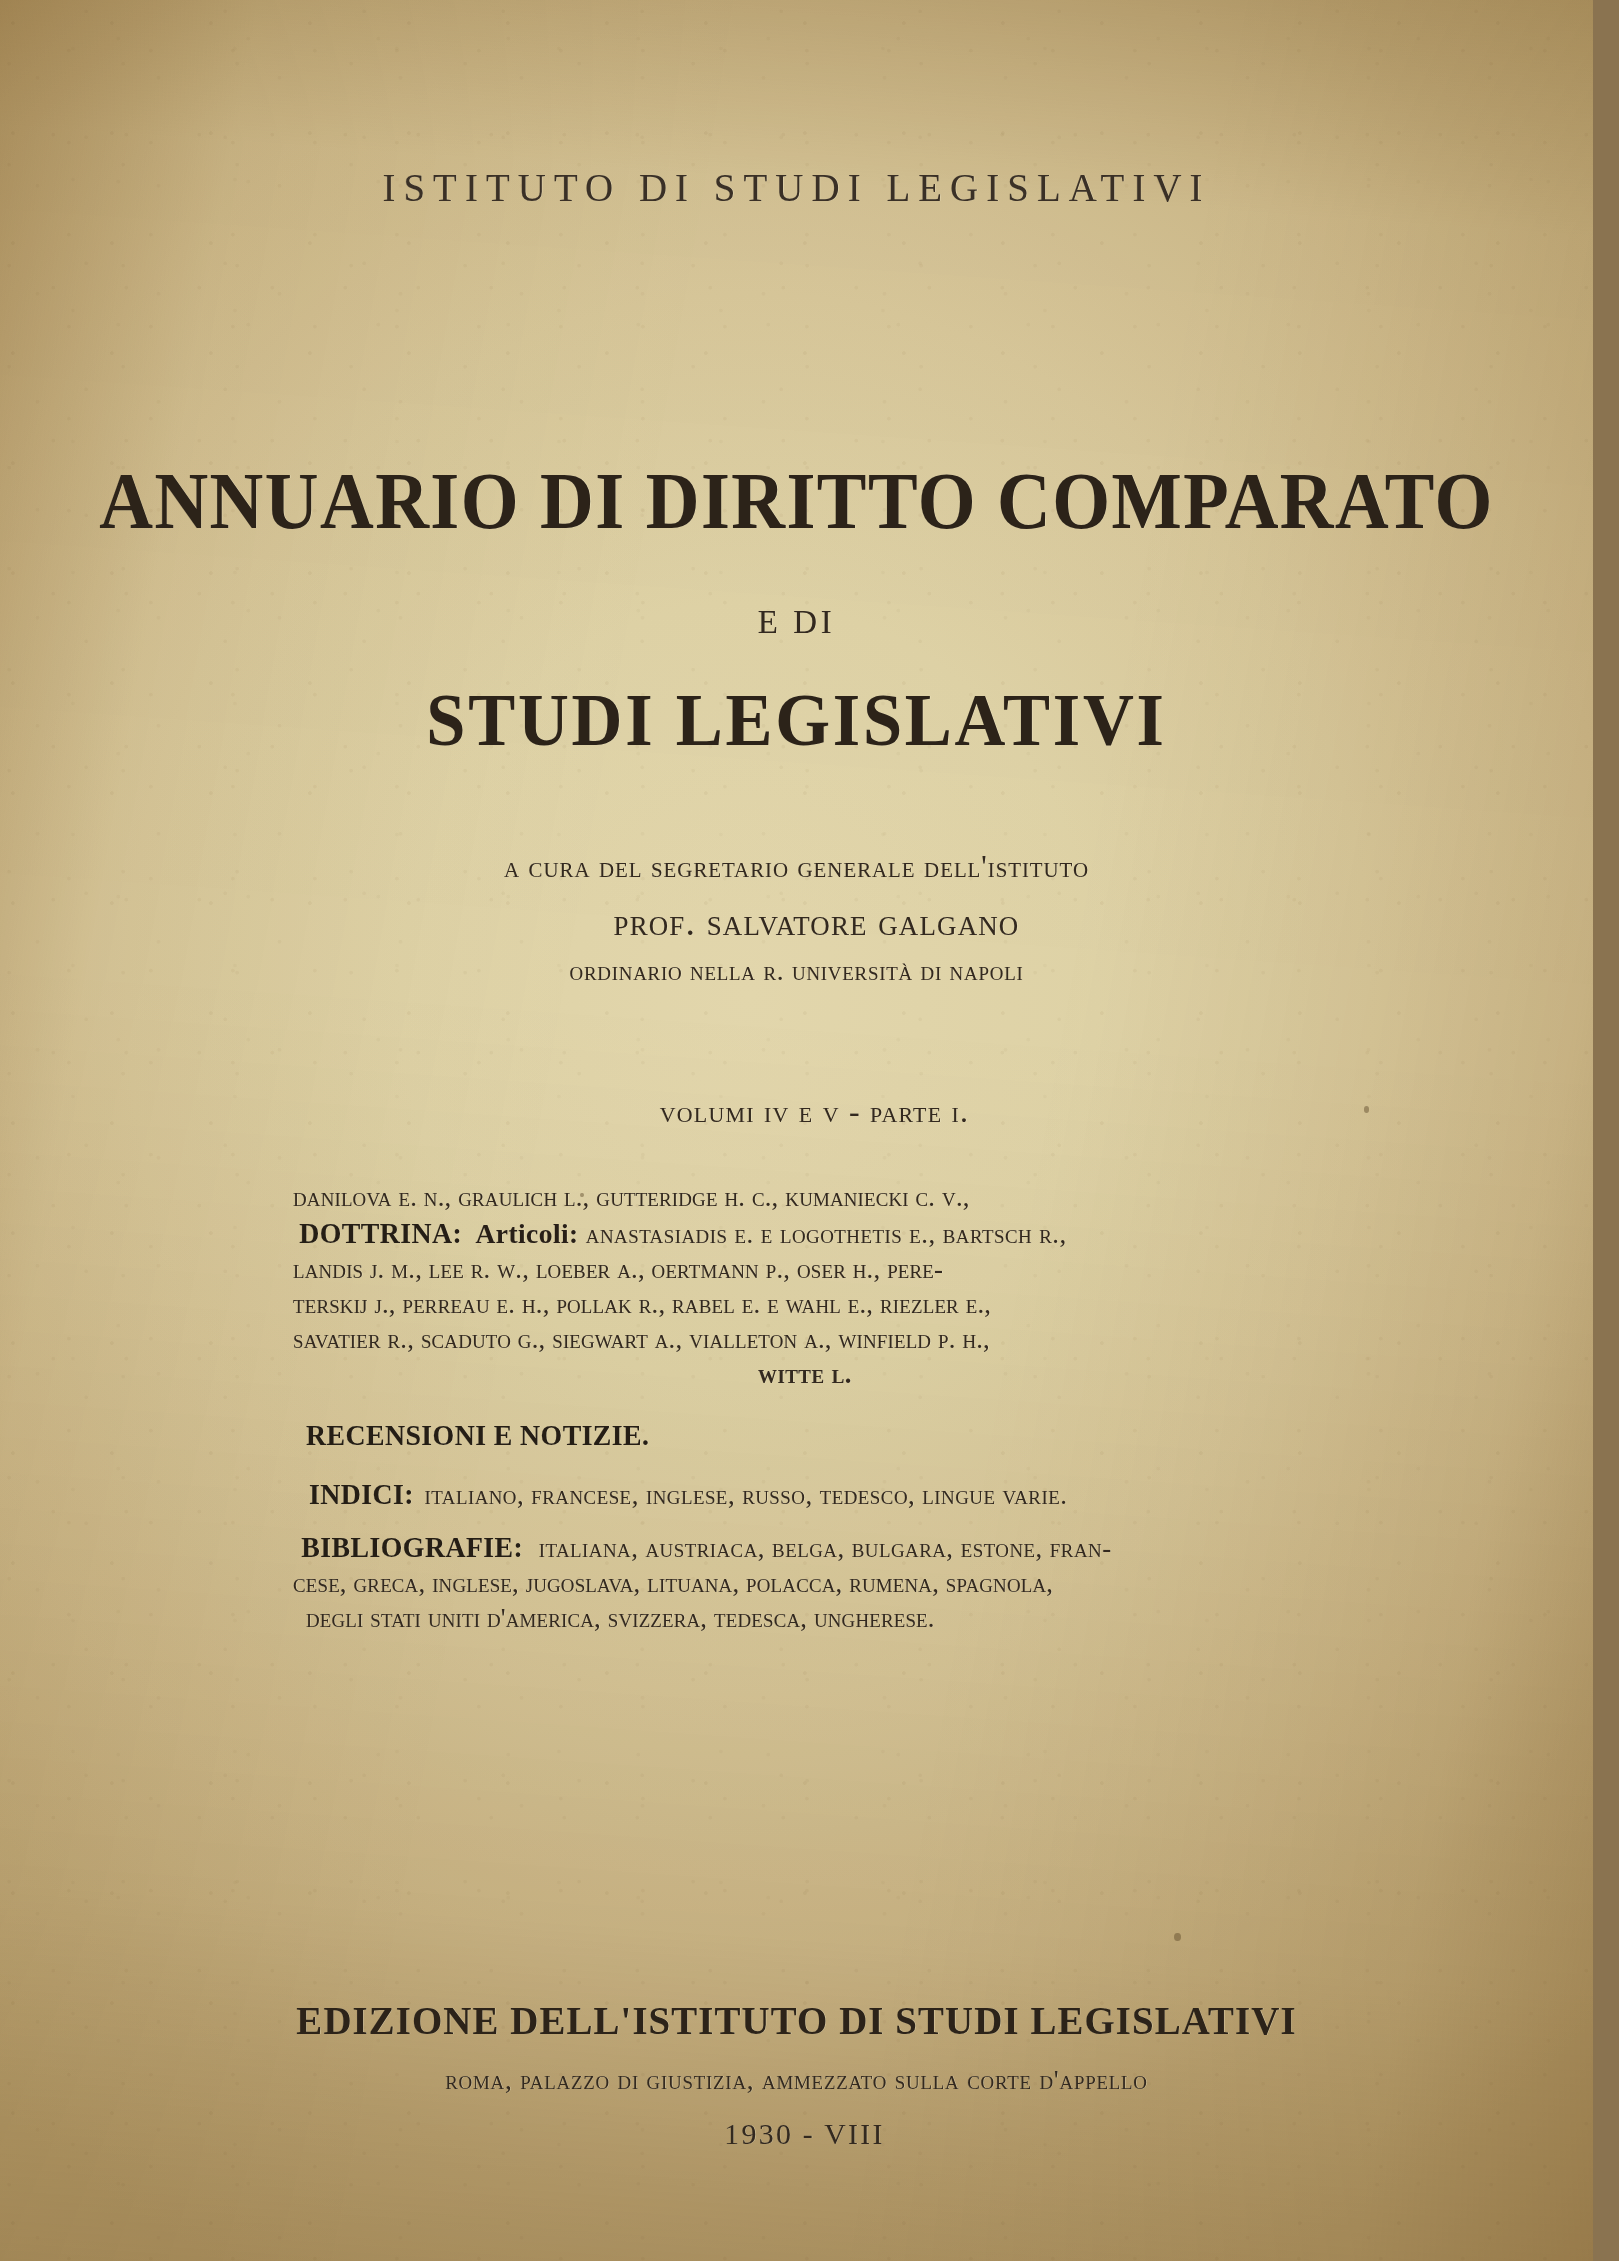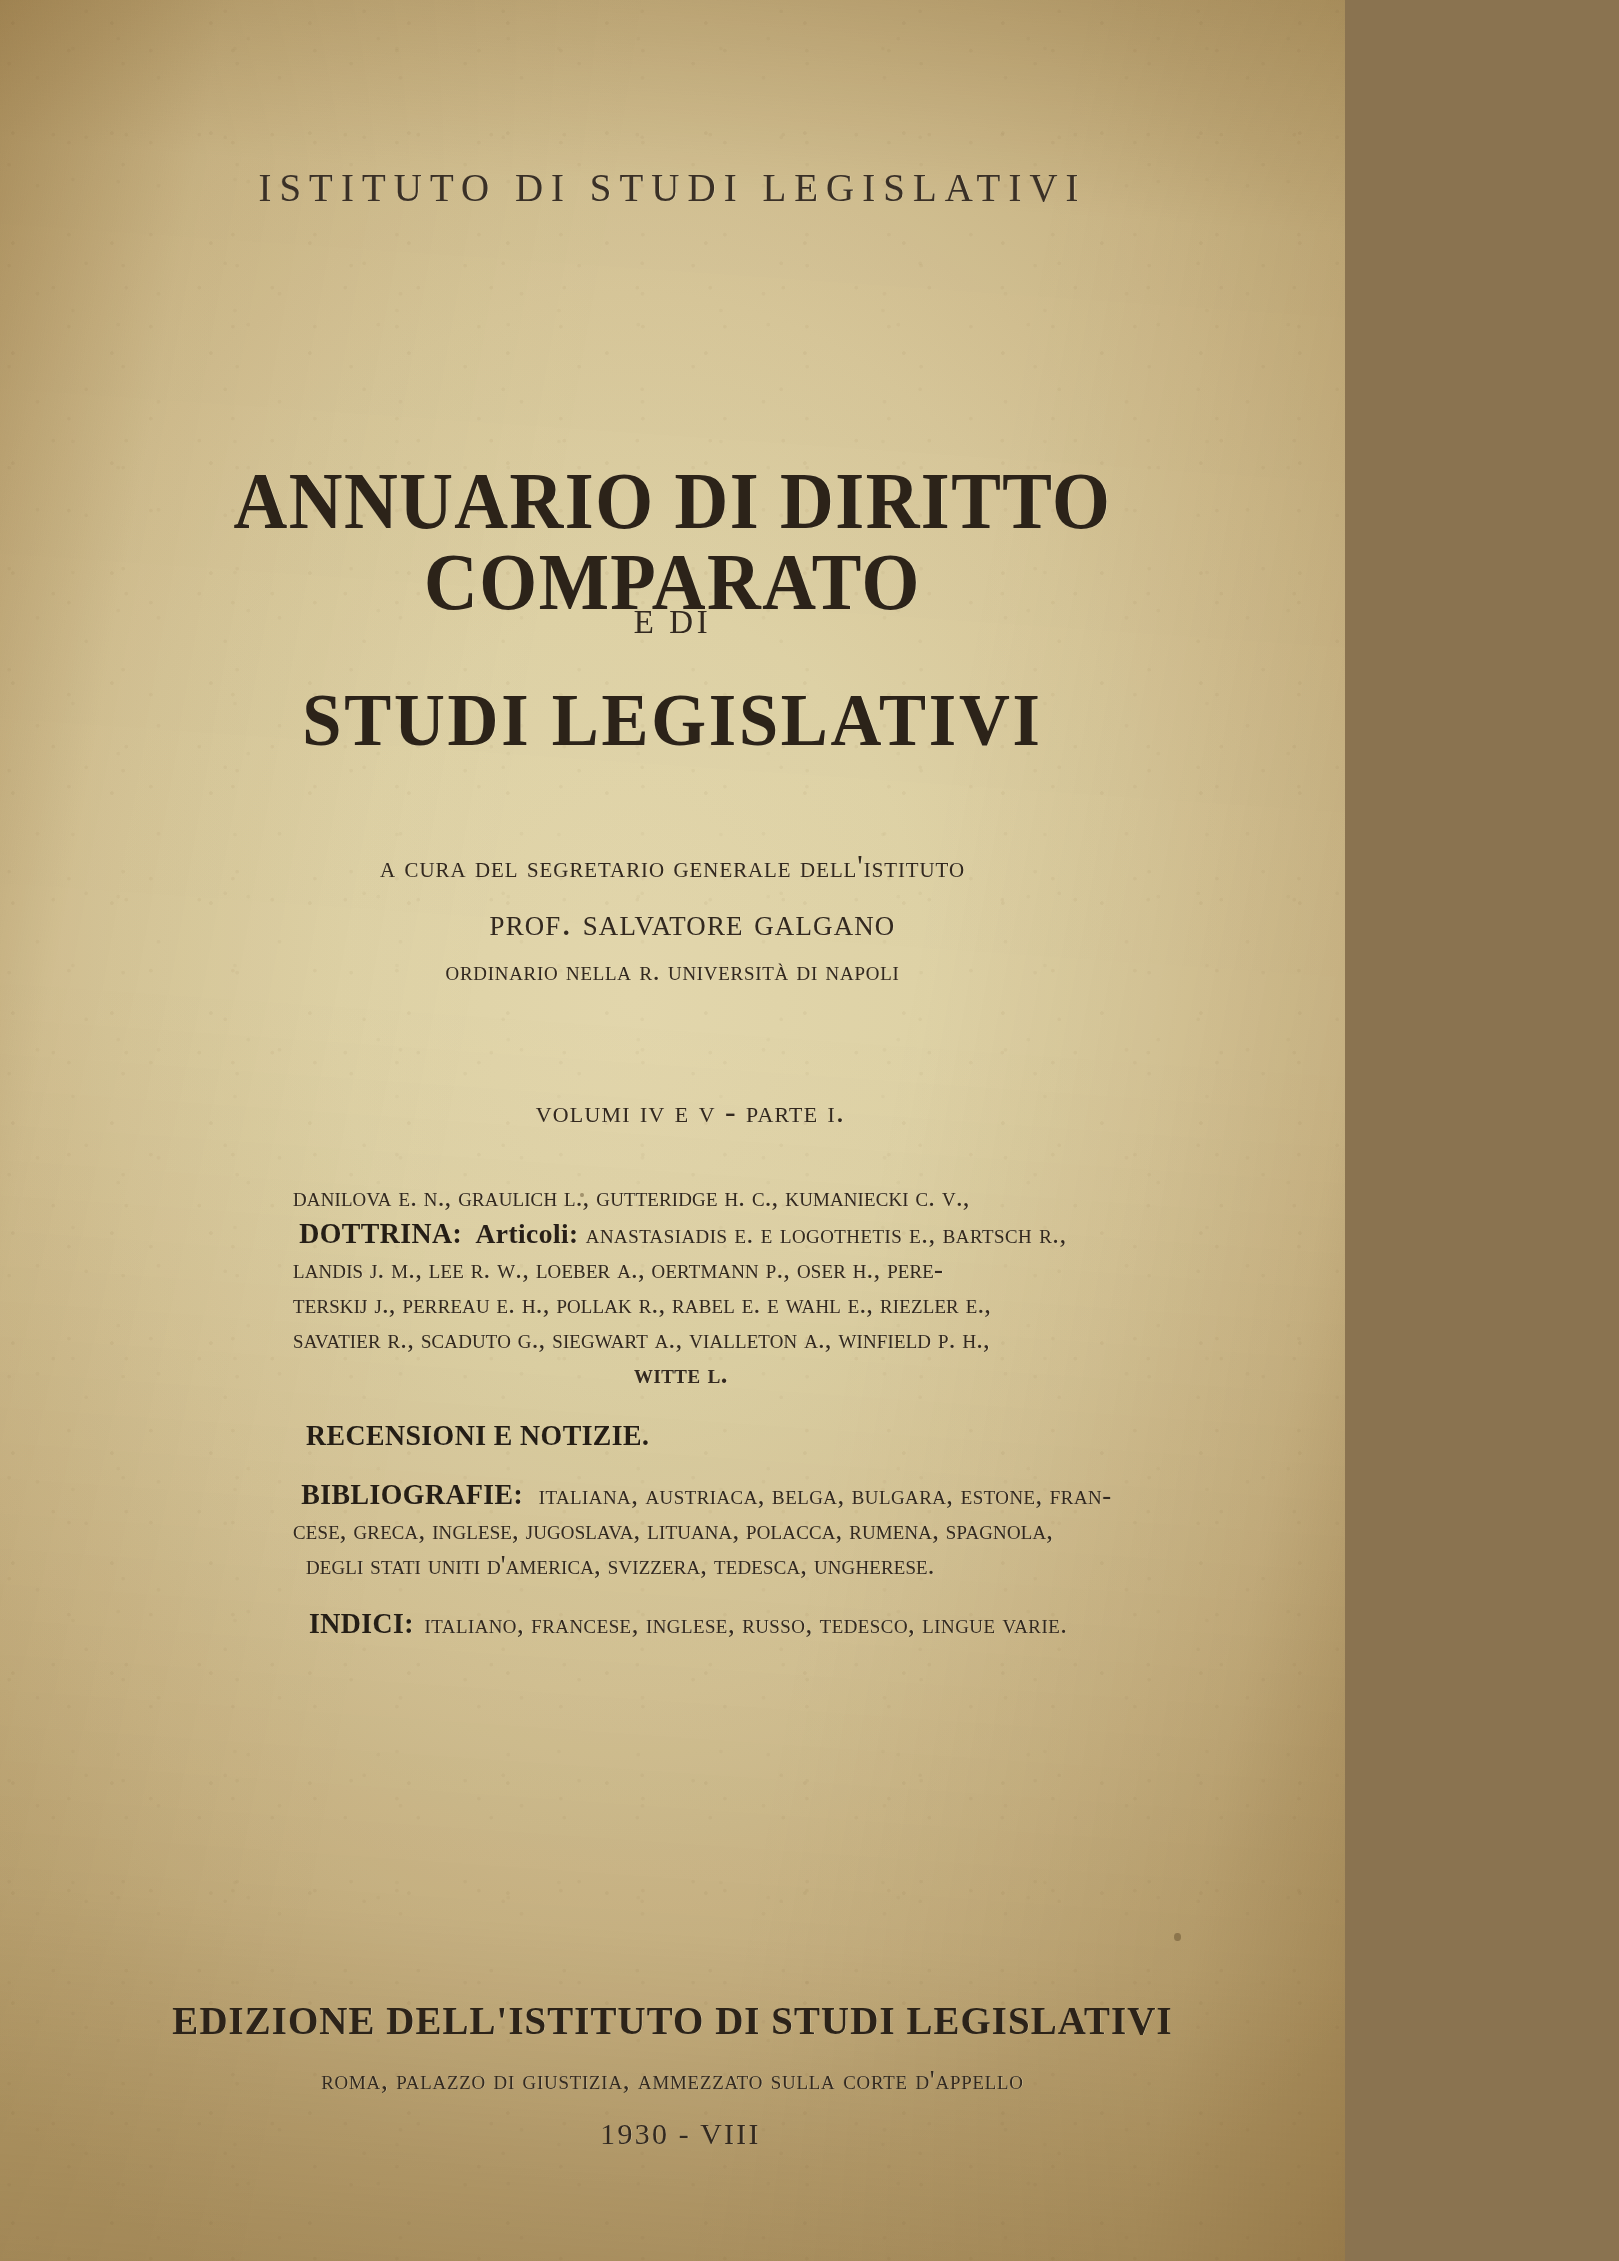--- a/index.html
+++ b/index.html
@@ -5,27 +5,26 @@
 <style>
   html, body {
     margin: 0;
     padding: 0;
     background: #8a7350;
   }
 
   
   .page {
     position: relative;
-    width: 1317px;
+    width: 1593px;
     height: 2261px;
     overflow: hidden;
     background: #0ea5e9;
     font-family: "Liberation Serif", "DejaVu Serif", serif;
     color: #2b241c;
-    padding-left: 28px;
     -webkit-font-smoothing: antialiased;
   }
 
   
   .paper-base {
     position: absolute;
     inset: 0;
     background:
       radial-gradient(ellipse 78% 62% at 47% 44%,
         #e2d6ac 0%,
@@ -261,36 +260,36 @@
         <div class="toc-line ink smallcaps tight">Savatier R., Scaduto G., Siegwart A., Vialleton A., Winfield P. H.,</div>
         <div class="toc-line ink smallcaps center">Witte L.</div>
       </div>
 
       <div class="toc-block b-recensioni">
         <div class="toc-line ink">
           <span class="lbl">RECENSIONI E NOTIZIE.</span>
         </div>
       </div>
 
+      <div class="toc-block b-indici">
+        <div class="toc-line ink">
+          <span class="lbl">INDICI:</span>
+          <span class="smallcaps">Italiano, Francese, Inglese, Russo, Tedesco, Lingue varie.</span>
+        </div>
+      </div>
+
       <div class="toc-block b-biblio">
         <div class="toc-line ink">
           <span class="lbl">BIBLIOGRAFIE:</span>
           <span class="smallcaps">Italiana, Austriaca, Belga, Bulgara, Estone, Fran-</span>
         </div>
         <div class="toc-line ink smallcaps tight">cese, Greca, Inglese, Jugoslava, Lituana, Polacca, Rumena, Spagnola,</div>
         <div class="toc-line ink smallcaps tight indent">degli Stati Uniti d'America, Svizzera, Tedesca, Ungherese.</div>
       </div>
 
-      <div class="toc-block b-indici">
-        <div class="toc-line ink">
-          <span class="lbl">INDICI:</span>
-          <span class="smallcaps">Italiano, Francese, Inglese, Russo, Tedesco, Lingue varie.</span>
-        </div>
-      </div>
-
     </div>
 
     <div class="imprint-1 ctr ink">EDIZIONE DELL'ISTITUTO DI STUDI LEGISLATIVI</div>
 
     <div class="imprint-2 ctr ink smallcaps">Roma, Palazzo di Giustizia, Ammezzato sulla Corte d'Appello</div>
 
     <div class="imprint-3 ctr ink">1930 - VIII</div>
 
   </div>
 </div>

